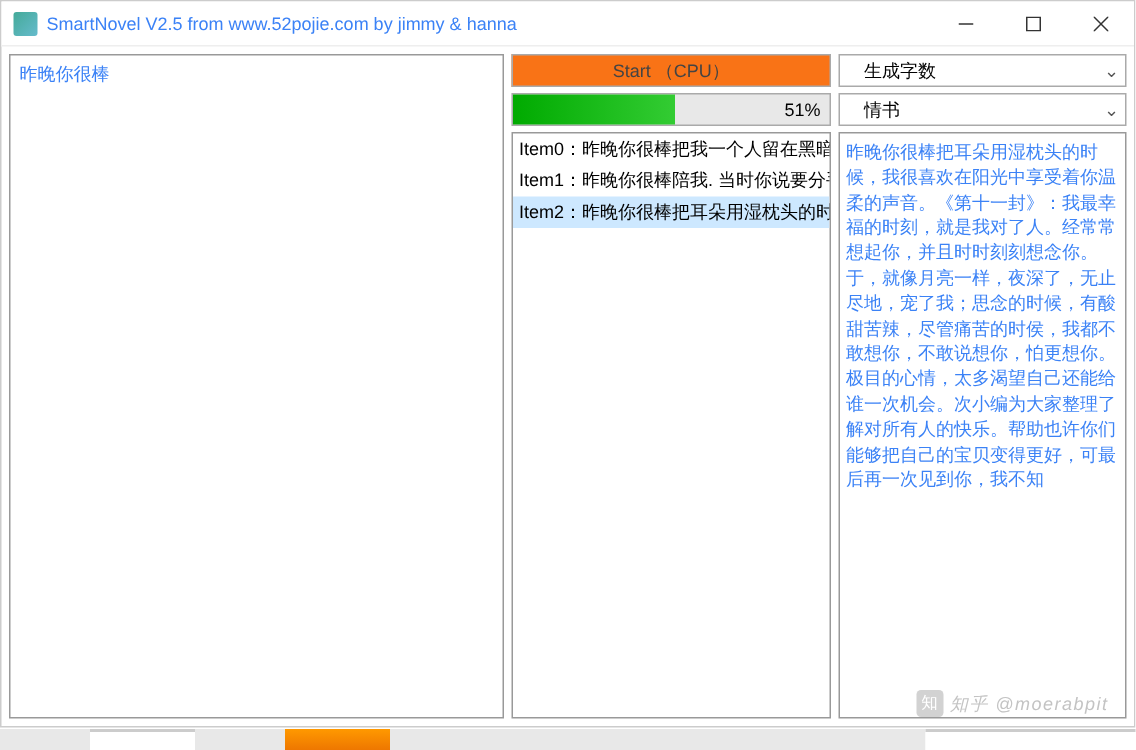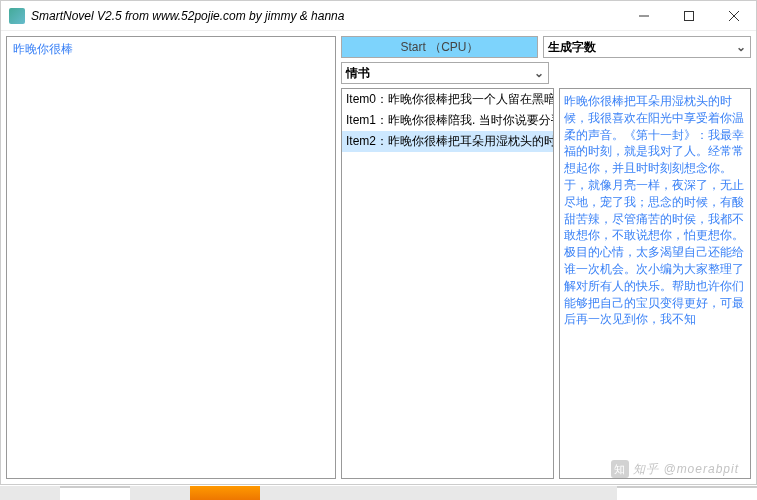--- a/index.html
+++ b/index.html
@@ -33,22 +33,21 @@
     }
     .app-icon {
       width: 16px;
       height: 16px;
       margin-right: 6px;
       background: linear-gradient(135deg, #4a9 0%, #6bc 100%);
       border-radius: 2px;
     }
     .title-text {
       flex: 1;
-      color: #000000;
-      font-style: italic;
+      color: #3b82f6;
     }
     .win-controls {
       display: flex;
     }
     .win-btn {
       width: 45px;
       height: 30px;
       display: flex;
       align-items: center;
       justify-content: center;
@@ -81,36 +80,35 @@
       min-width: 0;
     }
     .top-row {
       display: flex;
       gap: 5px;
       height: 22px;
     }
     .start-btn {
       flex: 1;
       border: 1px solid #aaa;
-      background: #7dd3fc;
+      background: #f97316;
       text-align: center;
       line-height: 20px;
       color: #444;
       cursor: pointer;
     }
     .dropdown {
-      width: 208px;
+      width: 192px;
       border: 1px solid #aaa;
       background: #fff;
       display: flex;
       align-items: center;
-      padding: 0 4px;
+      padding: 0 16px;
       position: relative;
       cursor: pointer;
-      font-weight: bold;
     }
     .dropdown-arrow {
       position: absolute;
       right: 4px;
       color: #555;
     }
     .progress-row {
       display: flex;
       gap: 5px;
       height: 22px;
@@ -238,20 +236,24 @@
     <div class="right-panel">
       <div class="top-row">
         <div class="start-btn">Start （CPU）</div>
         <div class="dropdown">
           <span>生成字数</span>
           <span class="dropdown-arrow">⌄</span>
         </div>
       </div>
 
       <div class="progress-row">
+        <div class="progress-container">
+          <div class="progress-fill"></div>
+          <div class="progress-text">51%</div>
+        </div>
         <div class="dropdown">
           <span>情书</span>
           <span class="dropdown-arrow">⌄</span>
         </div>
       </div>
 
       <div class="lower-row">
         <div class="list-panel">
           <div class="list-item">Item0：昨晚你很棒把我一个人留在黑暗里,</div>
           <div class="list-item">Item1：昨晚你很棒陪我. 当时你说要分手了</div>

